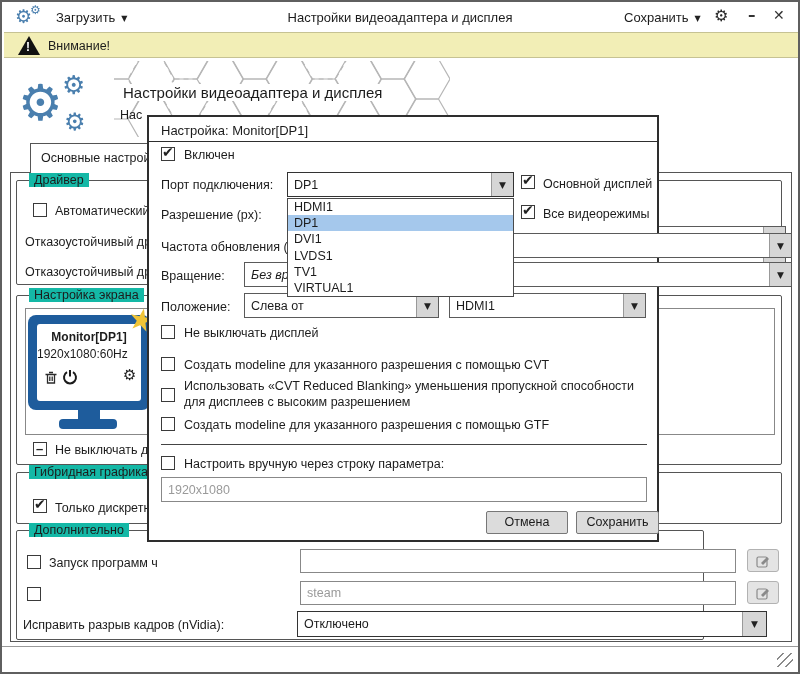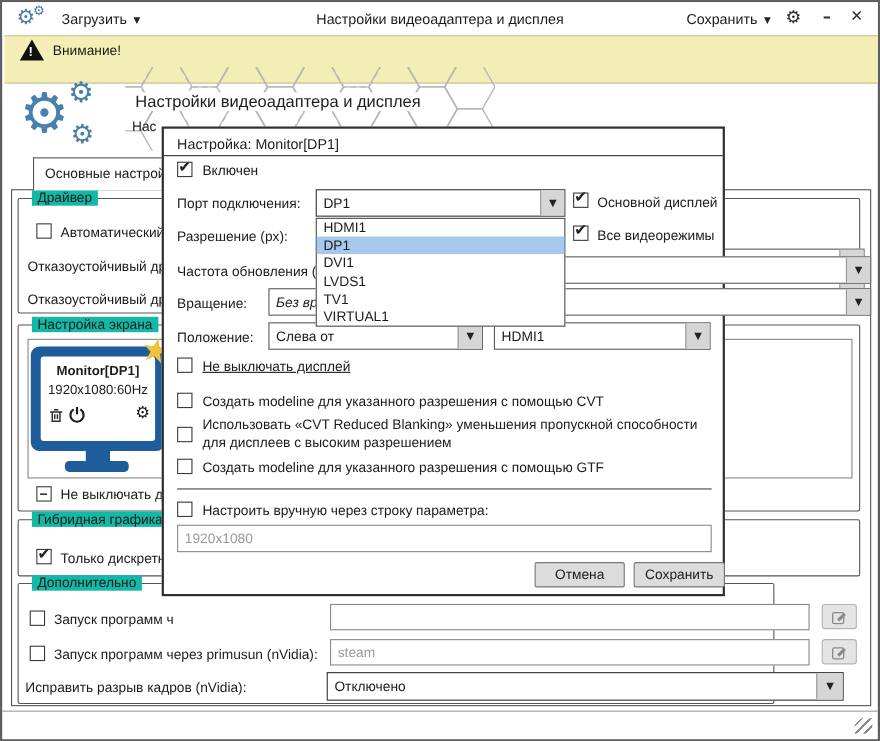--- a/index.html
+++ b/index.html
@@ -14,21 +14,21 @@
   .ico{font-family:"DejaVu Sans",sans-serif;line-height:1;}
 
   
   #titlebar{left:0;top:0;width:100%;height:30px;background:#fff;}
   .gear-blue{color:var(--accent-blue);}
   .menu-btn{font-size:13px;cursor:default;}
   .caret::after{content:"▼";font-family:"DejaVu Sans",sans-serif;font-size:8px;margin-left:6px;position:relative;top:-1px;color:#222;}
   .win-ctl{font-family:"DejaVu Sans",sans-serif;color:#333;}
 
   
-  #warnbar{left:2px;top:30px;width:796px;height:44px;background:var(--warning-bg);border-top:1px solid #c6c293;border-bottom:1px solid #c6c293;}
+  #warnbar{left:2px;top:30px;width:796px;height:26px;background:var(--warning-bg);border-top:1px solid #c6c293;border-bottom:1px solid #c6c293;}
   .warn-tri{width:0;height:0;border-left:11px solid transparent;border-right:11px solid transparent;border-bottom:19px solid #111;position:absolute;}
   .warn-tri::after{content:"!";position:absolute;left:-3px;top:4px;color:#fff;font-size:12px;font-weight:bold;}
 
   
   svg{display:block;}
 
   
   .group{border:1px solid #555;border-radius:2px;background:transparent;}
   .group-title{position:absolute;top:-8px;left:12px;background:#14b8a6;padding:0 5px;font-size:12.5px;white-space:nowrap;}
 
@@ -145,21 +145,21 @@
   <div class="abs group" style="left:14px;top:293px;width:766px;height:170px;z-index:1;">
     <span class="group-title">Настройка экрана</span>
     <div class="abs" style="left:8px;top:12px;width:750px;height:127px;border:1px solid #888;"></div>
     <span class="cb dash" style="left:16px;top:146px;"></span>
     <span class="abs lbl" style="left:38px;top:147px;">Не выключать дис</span>
   </div>
 
   <div class="abs" id="monitor">
     <div id="mon-screen">
       <div style="text-align:center;font-size:12px;font-weight:bold;margin-top:6px;">Monitor[DP1]</div>
-      <div style="text-align:center;font-size:12px;margin-top:3px;">1920x1080:60Hz</div>
+      <div style="text-align:left;font-size:12px;margin-top:3px;">1920x1080:60Hz</div>
       <svg class="abs" style="left:7px;top:46px;" width="14" height="15" viewBox="0 0 14 15">
         <path d="M3.5 4.5 h7 v8.5 h-7 z M1.5 4.5 h11 M5 2.5 h4 M5.8 6.5 v4.5 M8.2 6.5 v4.5" fill="none" stroke="#2b2b2b" stroke-width="1.3"></path>
       </svg>
       <svg class="abs" style="left:25px;top:45px;" width="16" height="16" viewBox="0 0 16 16">
         <path d="M5 3.2 a6 6 0 1 0 6 0" fill="none" stroke="#1b1b1b" stroke-width="2"></path>
         <line x1="8" y1="1" x2="8" y2="7.5" stroke="#1b1b1b" stroke-width="2"></line>
       </svg>
       <span class="abs ico" style="left:86px;top:44px;font-size:15px;color:#1b1b1b;">⚙</span>
     </div>
   </div>
@@ -180,21 +180,20 @@
     <span class="abs lbl" style="left:32px;top:25px;">Запуск программ ч</span>
     <input class="tinput" style="left: 283px; top: 18px; width: 436px; height: 24px;">
     <div class="pencil-btn" style="left:730px;top:18px;">
       <svg width="14" height="14" viewBox="0 0 14 14">
         <rect x="1" y="3" width="10" height="10" rx="1.5" fill="none" stroke="#8a8a8a" stroke-width="1.2"></rect>
         <path d="M5 9 L11 3 L13 5 L7 11 Z" fill="#8a8a8a"></path>
       </svg>
     </div>
 
     <span class="cb" style="left:10px;top:56px;"></span>
-    <span class="abs lbl" style="left:32px;top:57px;">Запуск программ через primusun (nVidia):</span>
     <input class="tinput" style="left: 283px; top: 50px; width: 436px; height: 24px;" placeholder="steam">
     <div class="pencil-btn" style="left:730px;top:50px;">
       <svg width="14" height="14" viewBox="0 0 14 14">
         <rect x="1" y="3" width="10" height="10" rx="1.5" fill="none" stroke="#8a8a8a" stroke-width="1.2"></rect>
         <path d="M5 9 L11 3 L13 5 L7 11 Z" fill="#8a8a8a"></path>
       </svg>
     </div>
 
     <span class="abs lbl" style="left:6px;top:87px;">Исправить разрыв кадров (nVidia):</span>
     <div class="combo" style="left:280px;top:80px;width:470px;height:26px;border-color:#333;">
@@ -241,21 +240,21 @@
     <div class="combo" style="left:95px;top:176px;width:195px;height:25px;">
       <span class="ctext">Слева от</span>
       <span class="cbtn"></span>
     </div>
     <div class="combo" style="left:300px;top:176px;width:197px;height:25px;">
       <span class="ctext">HDMI1</span>
       <span class="cbtn"></span>
     </div>
 
     <span class="cb" style="left:12px;top:208px;"></span>
-    <span class="abs lbl" style="left:35px;top:209px;text-decoration:underline;">Не выключать дисплей</span>
+    <span class="abs lbl" style="left:35px;top:209px;">Не выключать дисплей</span>
 
     <span class="cb" style="left:12px;top:240px;"></span>
     <span class="abs lbl" style="left:35px;top:241px;">Создать modeline для указанного разрешения с помощью CVT</span>
 
     <span class="cb" style="left:12px;top:271px;"></span>
     <span class="abs lbl" style="left:35px;top:261px;width:468px;white-space:normal;line-height:16px;">Использовать «CVT Reduced Blanking» уменьшения пропускной способности для дисплеев с высоким разрешением</span>
 
     <span class="cb" style="left:12px;top:300px;"></span>
     <span class="abs lbl" style="left:35px;top:301px;">Создать modeline для указанного разрешения с помощью GTF</span>
 

